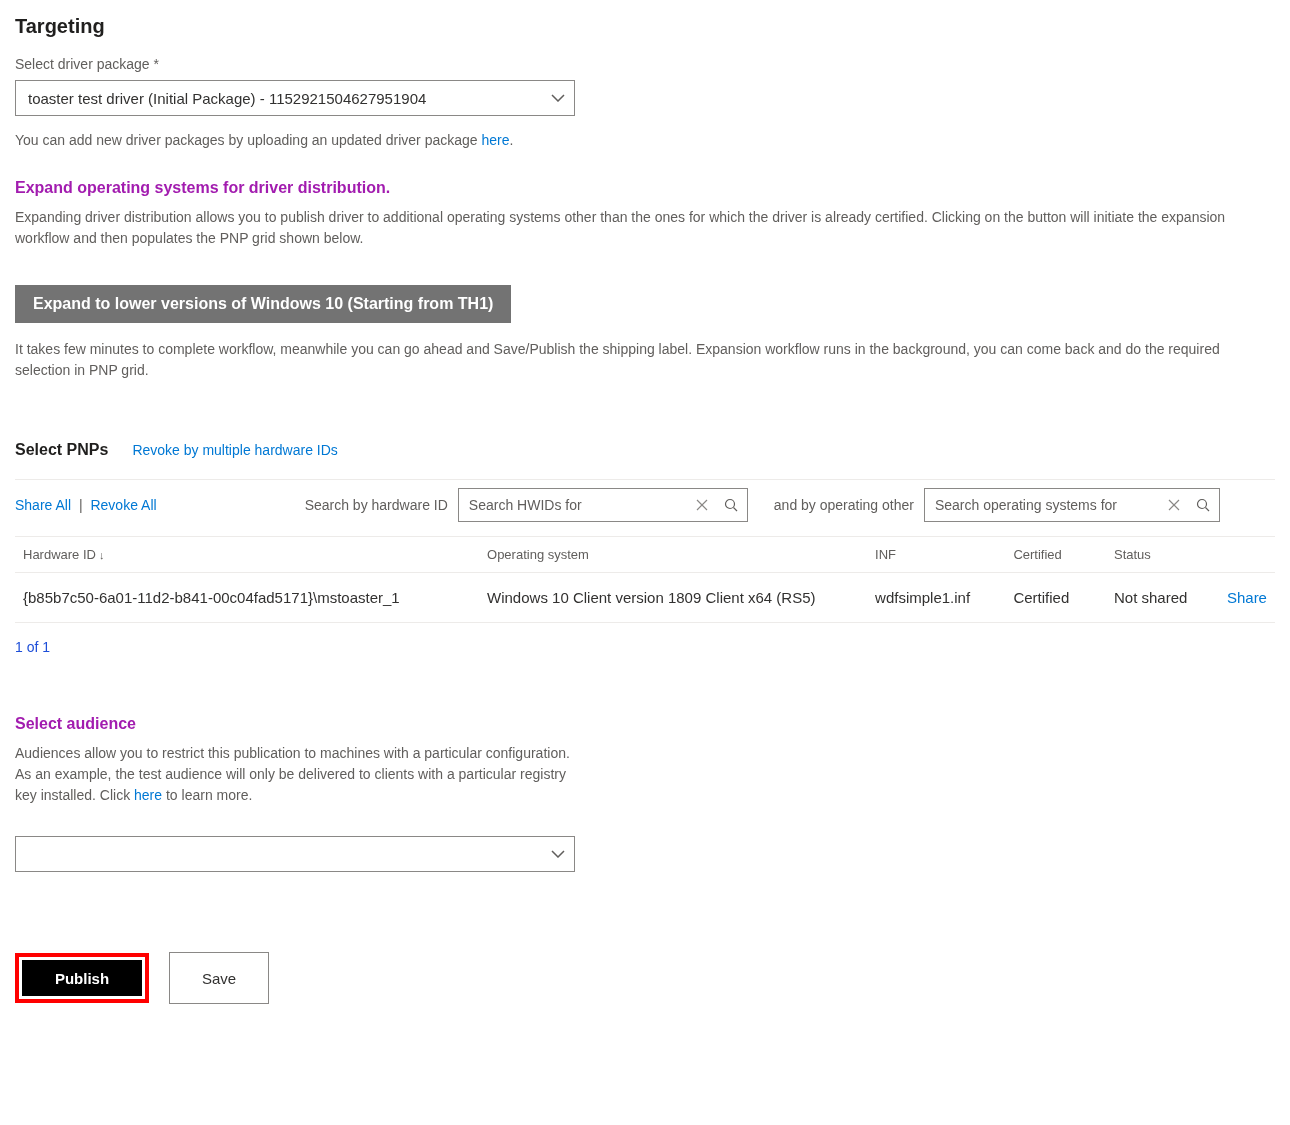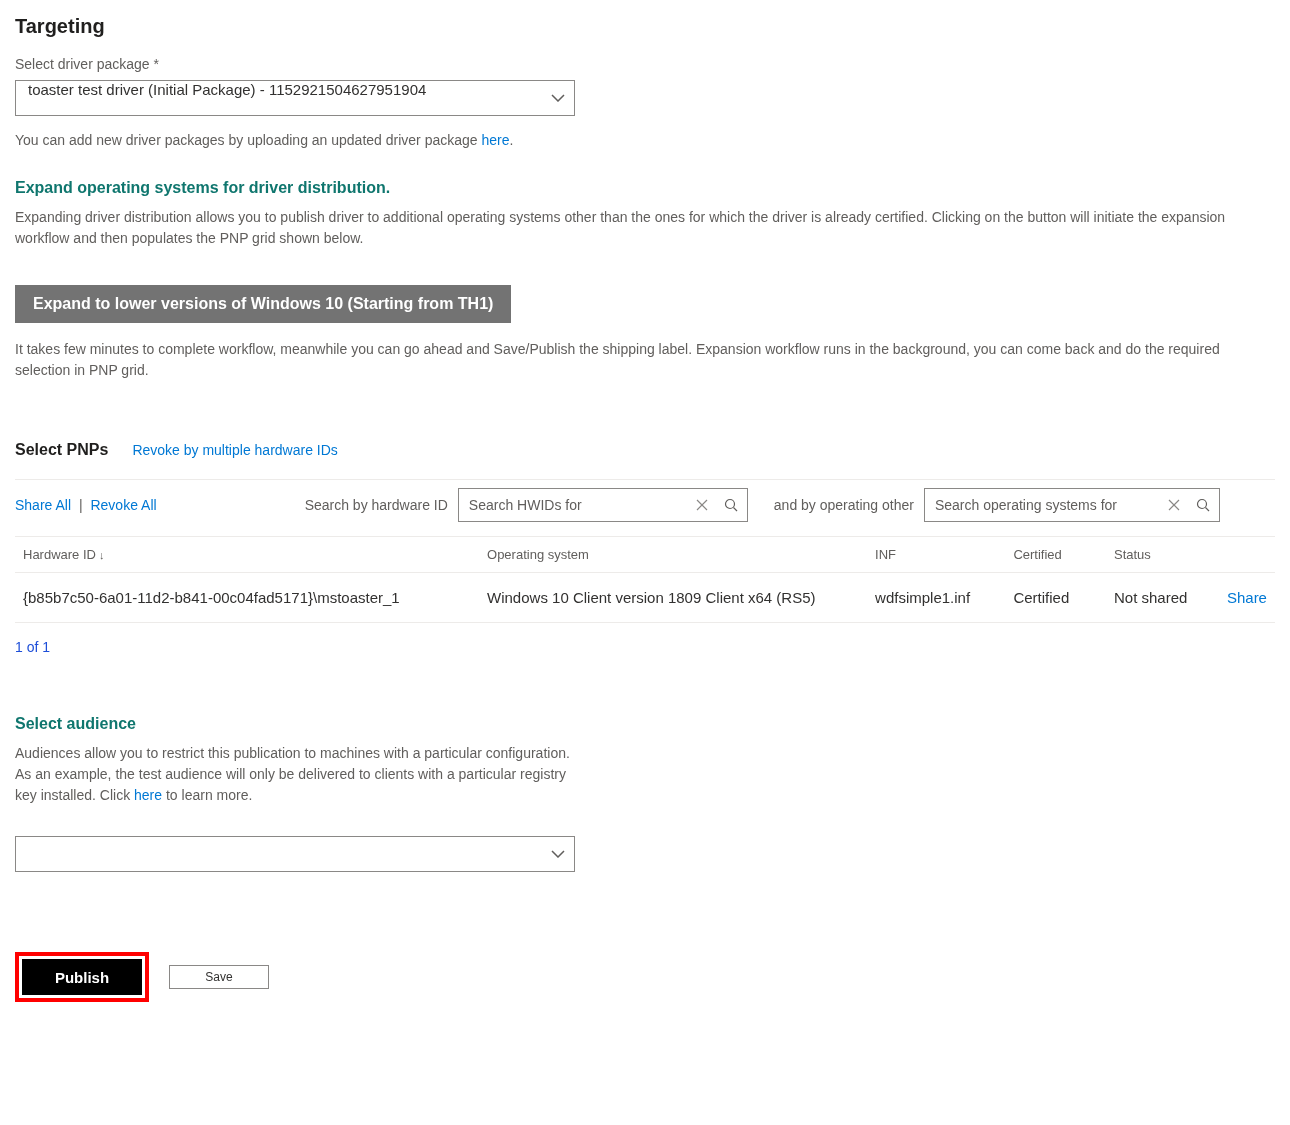--- a/index.html
+++ b/index.html
@@ -28,39 +28,40 @@
     }
     .select-box {
       width: 100%;
       height: 36px;
       border: 1px solid #8a8886;
       padding: 0 52px 0 12px;
       font-size: 15px;
       color: #323130;
       background: #fff;
       display: flex;
+      align-items: center;
       cursor: pointer;
     }
     .select-chevron {
       position: absolute;
       right: 10px;
       top: 50%;
       transform: translateY(-50%);
       pointer-events: none;
     }
     .help-text {
       font-size: 14px;
       color: #605e5c;
       line-height: 1.5;
     }
     a.link { color: #0078d4; text-decoration: none; cursor: pointer; }
     .subhead {
       font-size: 16px;
       font-weight: 600;
-      color: #0f766e;
+      color: #a21caf;
       margin-top: 28px;
       margin-bottom: 10px;
     }
     .paragraph {
       font-size: 14px;
       color: #605e5c;
       line-height: 1.5;
       max-width: 1260px;
     }
     .btn-black {
@@ -173,23 +174,23 @@
       font-size: 15px;
       font-weight: 600;
       width: 120px;
       height: 36px;
       cursor: pointer;
     }
     .btn-save {
       background: #fff;
       color: #323130;
       border: 1px solid #8a8886;
-      font-size: 12px;
+      font-size: 15px;
       width: 100px;
-      height: 24px;
+      height: 52px;
       cursor: pointer;
     }
     svg { display: block; }
   </style>
 </head>
 <body>
 
 
 
 

